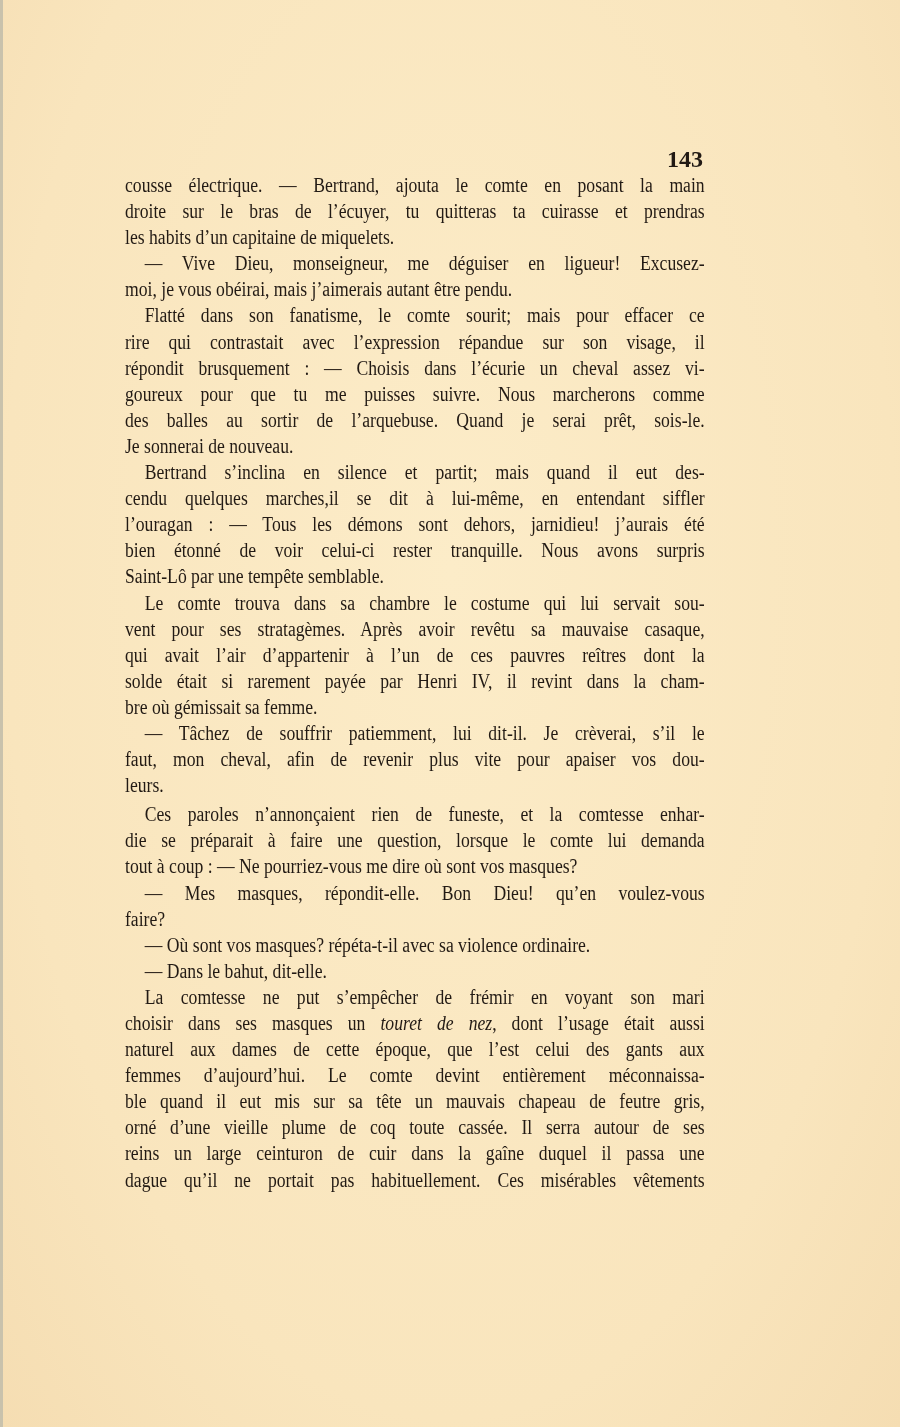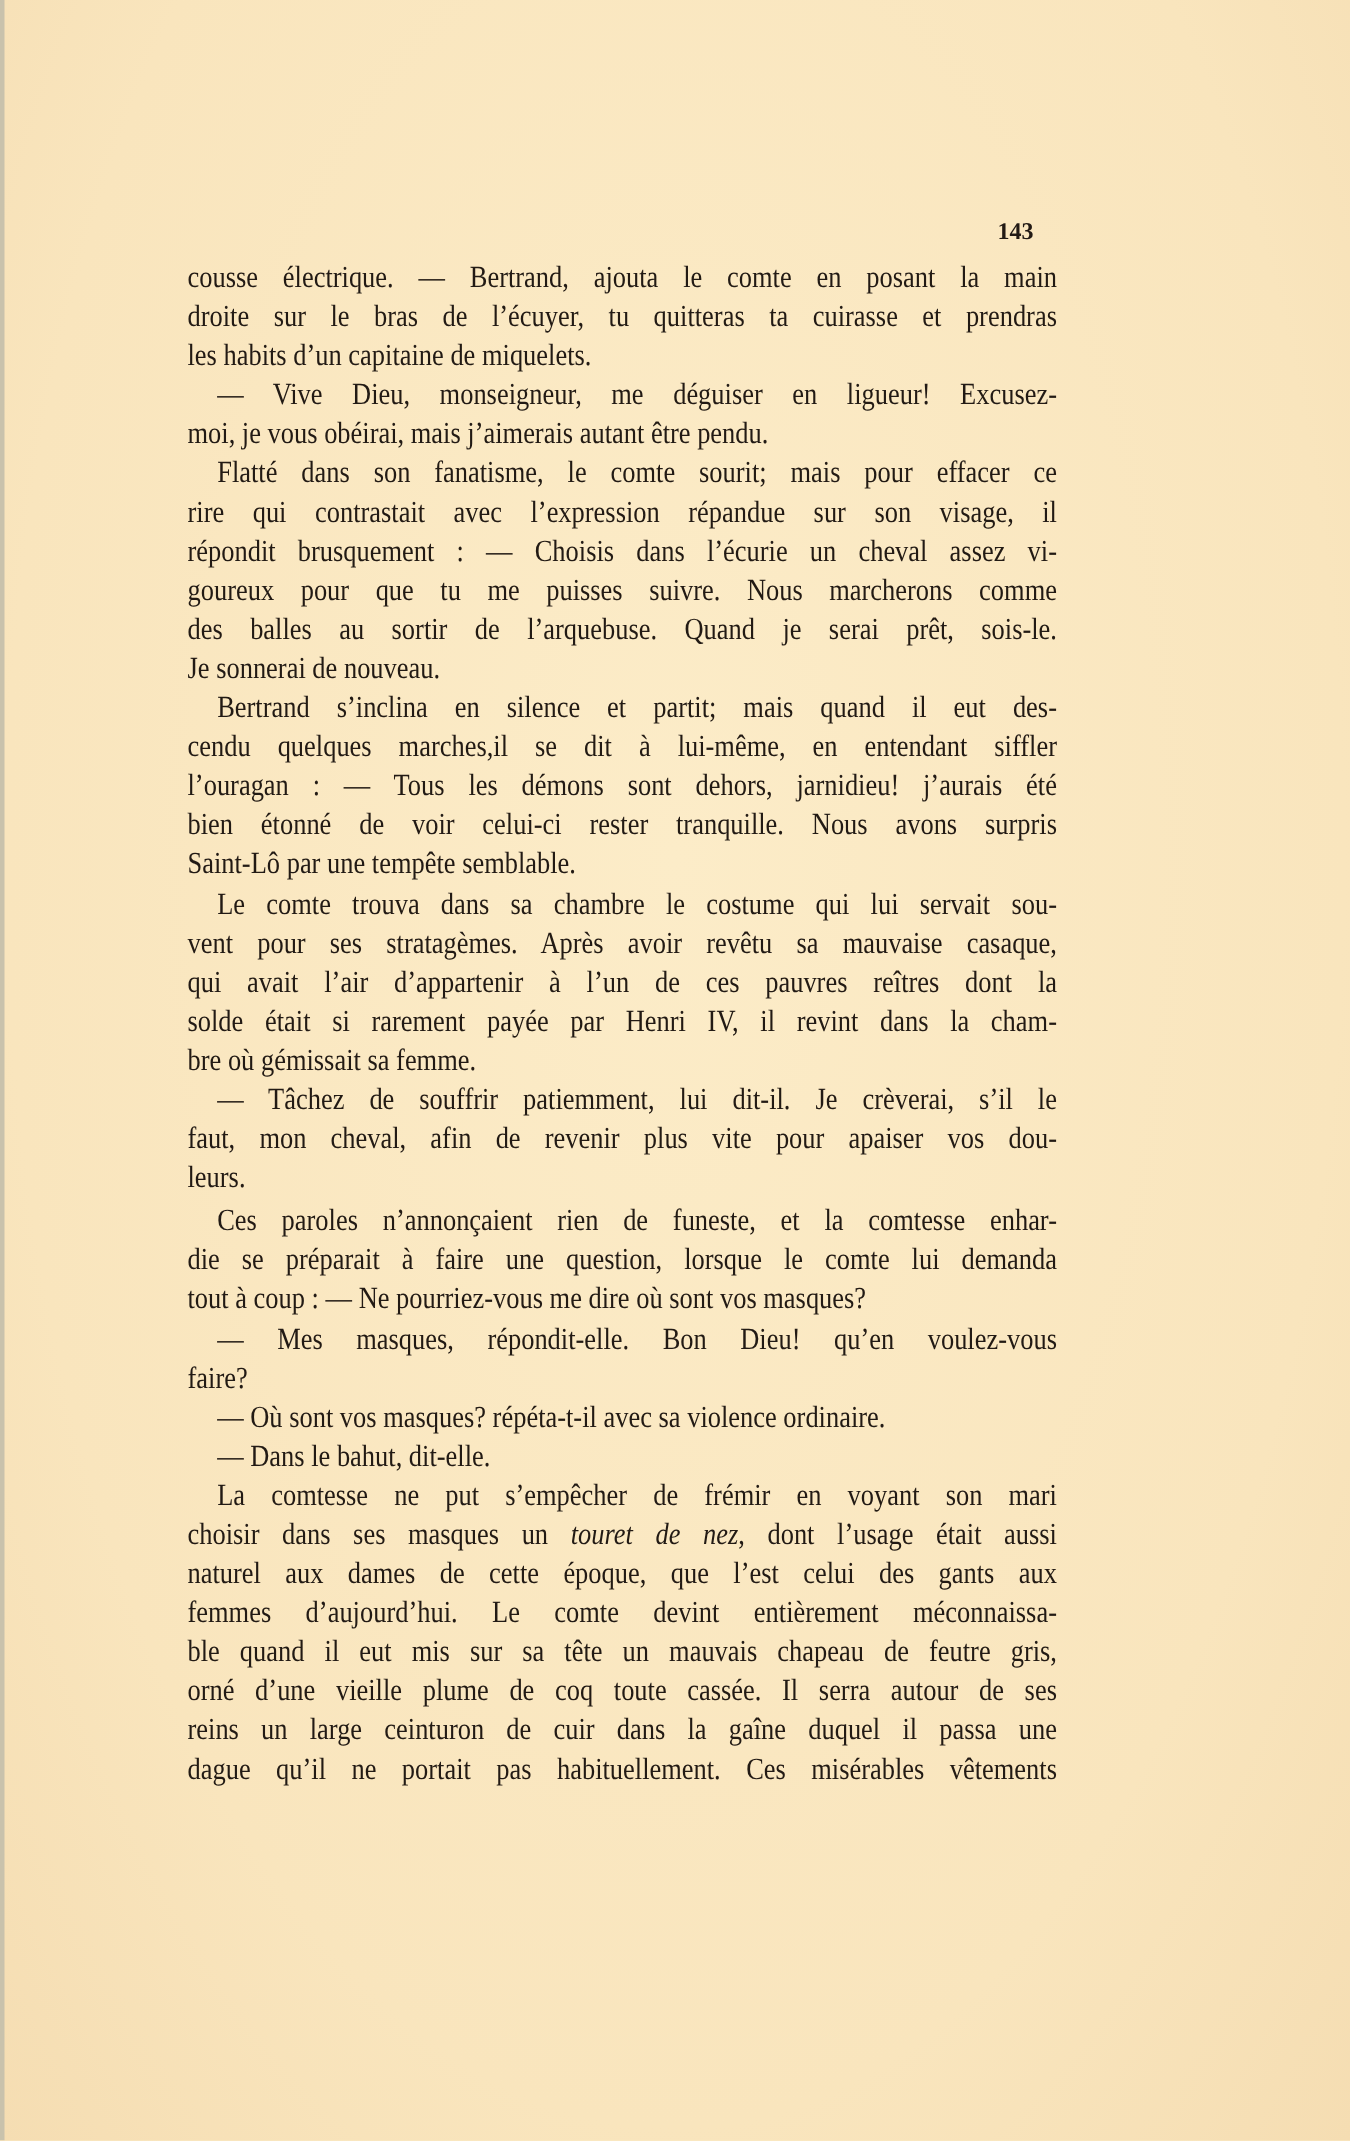--- a/index.html
+++ b/index.html
@@ -10,21 +10,21 @@
     position: relative;
     font-family: "Liberation Serif", "DejaVu Serif", serif;
     color: #221a14;
   }
   .left-edge { position: absolute; left: 0; top: 0; width: 3px; height: 1427px; background: #c9c2ac; }
   .header { position: absolute; top: 146px; left: 125px; width: 580px; height: 26px; }
   .running-title {
     position: absolute; left: 0; width: 580px; text-align: center;
     font-size: 16px; font-weight: bold; letter-spacing: 1px; top: 2px;
   }
-  .page-number { position: absolute; right: 16px; top: 0; font-size: 16px; font-weight: bold; }
+  .page-number { position: absolute; right: 2px; top: 0; font-size: 24px; font-weight: bold; }
   .body-text { position: absolute; top: 172px; left: 125px; width: 580px; }
   .line {
     height: 26.1px; line-height: 26px; font-size: 20.5px;
     white-space: nowrap; text-align: justify; text-align-last: justify;
     transform: scaleX(0.86); transform-origin: left center; width: 674px;
   }
   .line.last { text-align-last: left; }
   .line.indent { padding-left: 23px; box-sizing: border-box; }
   .gap { height: 3px; }
   i { font-style: italic; }

